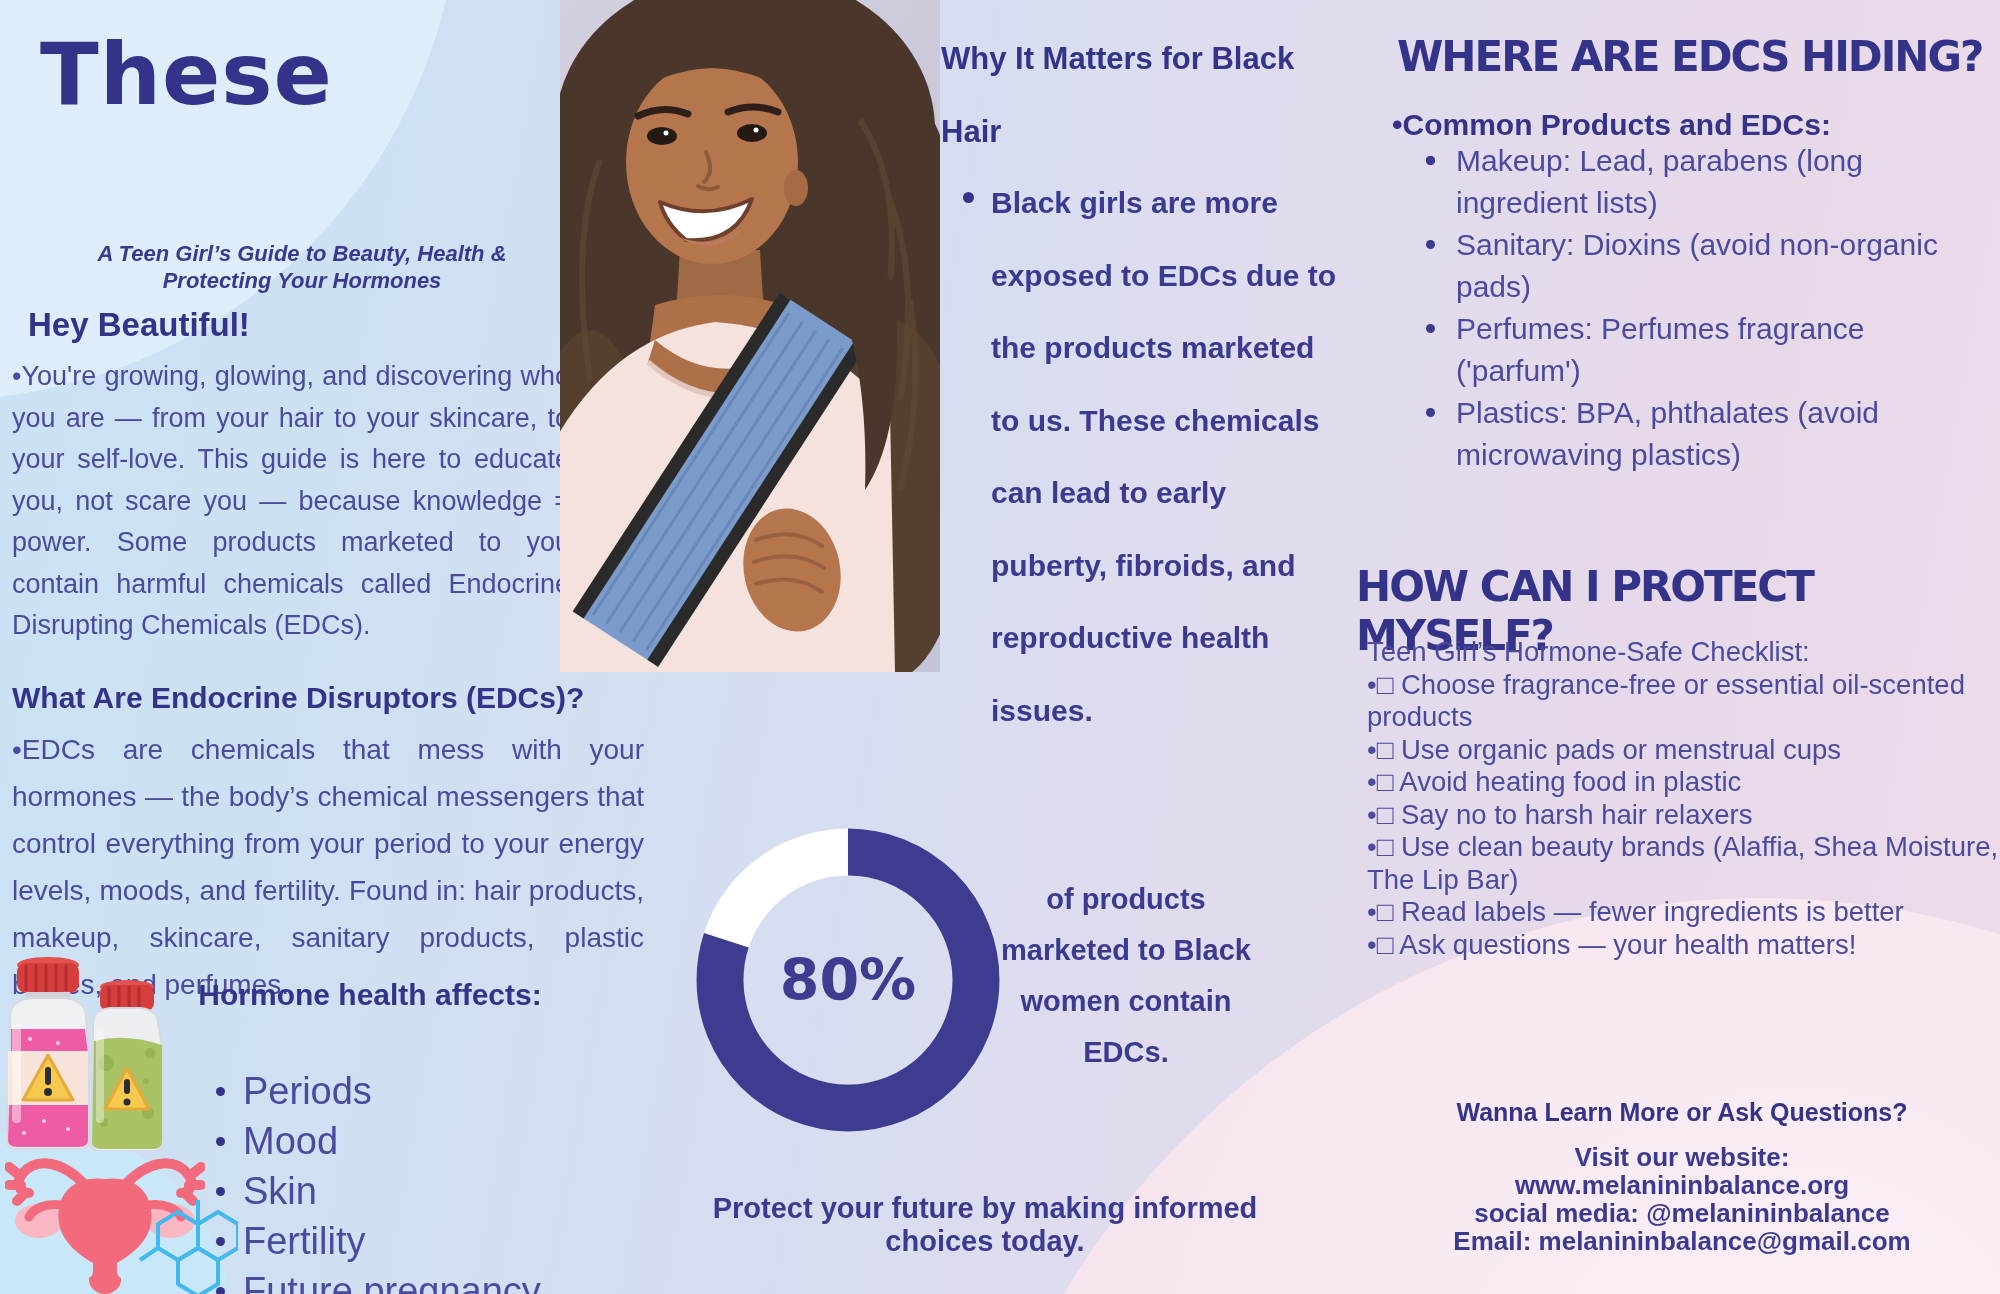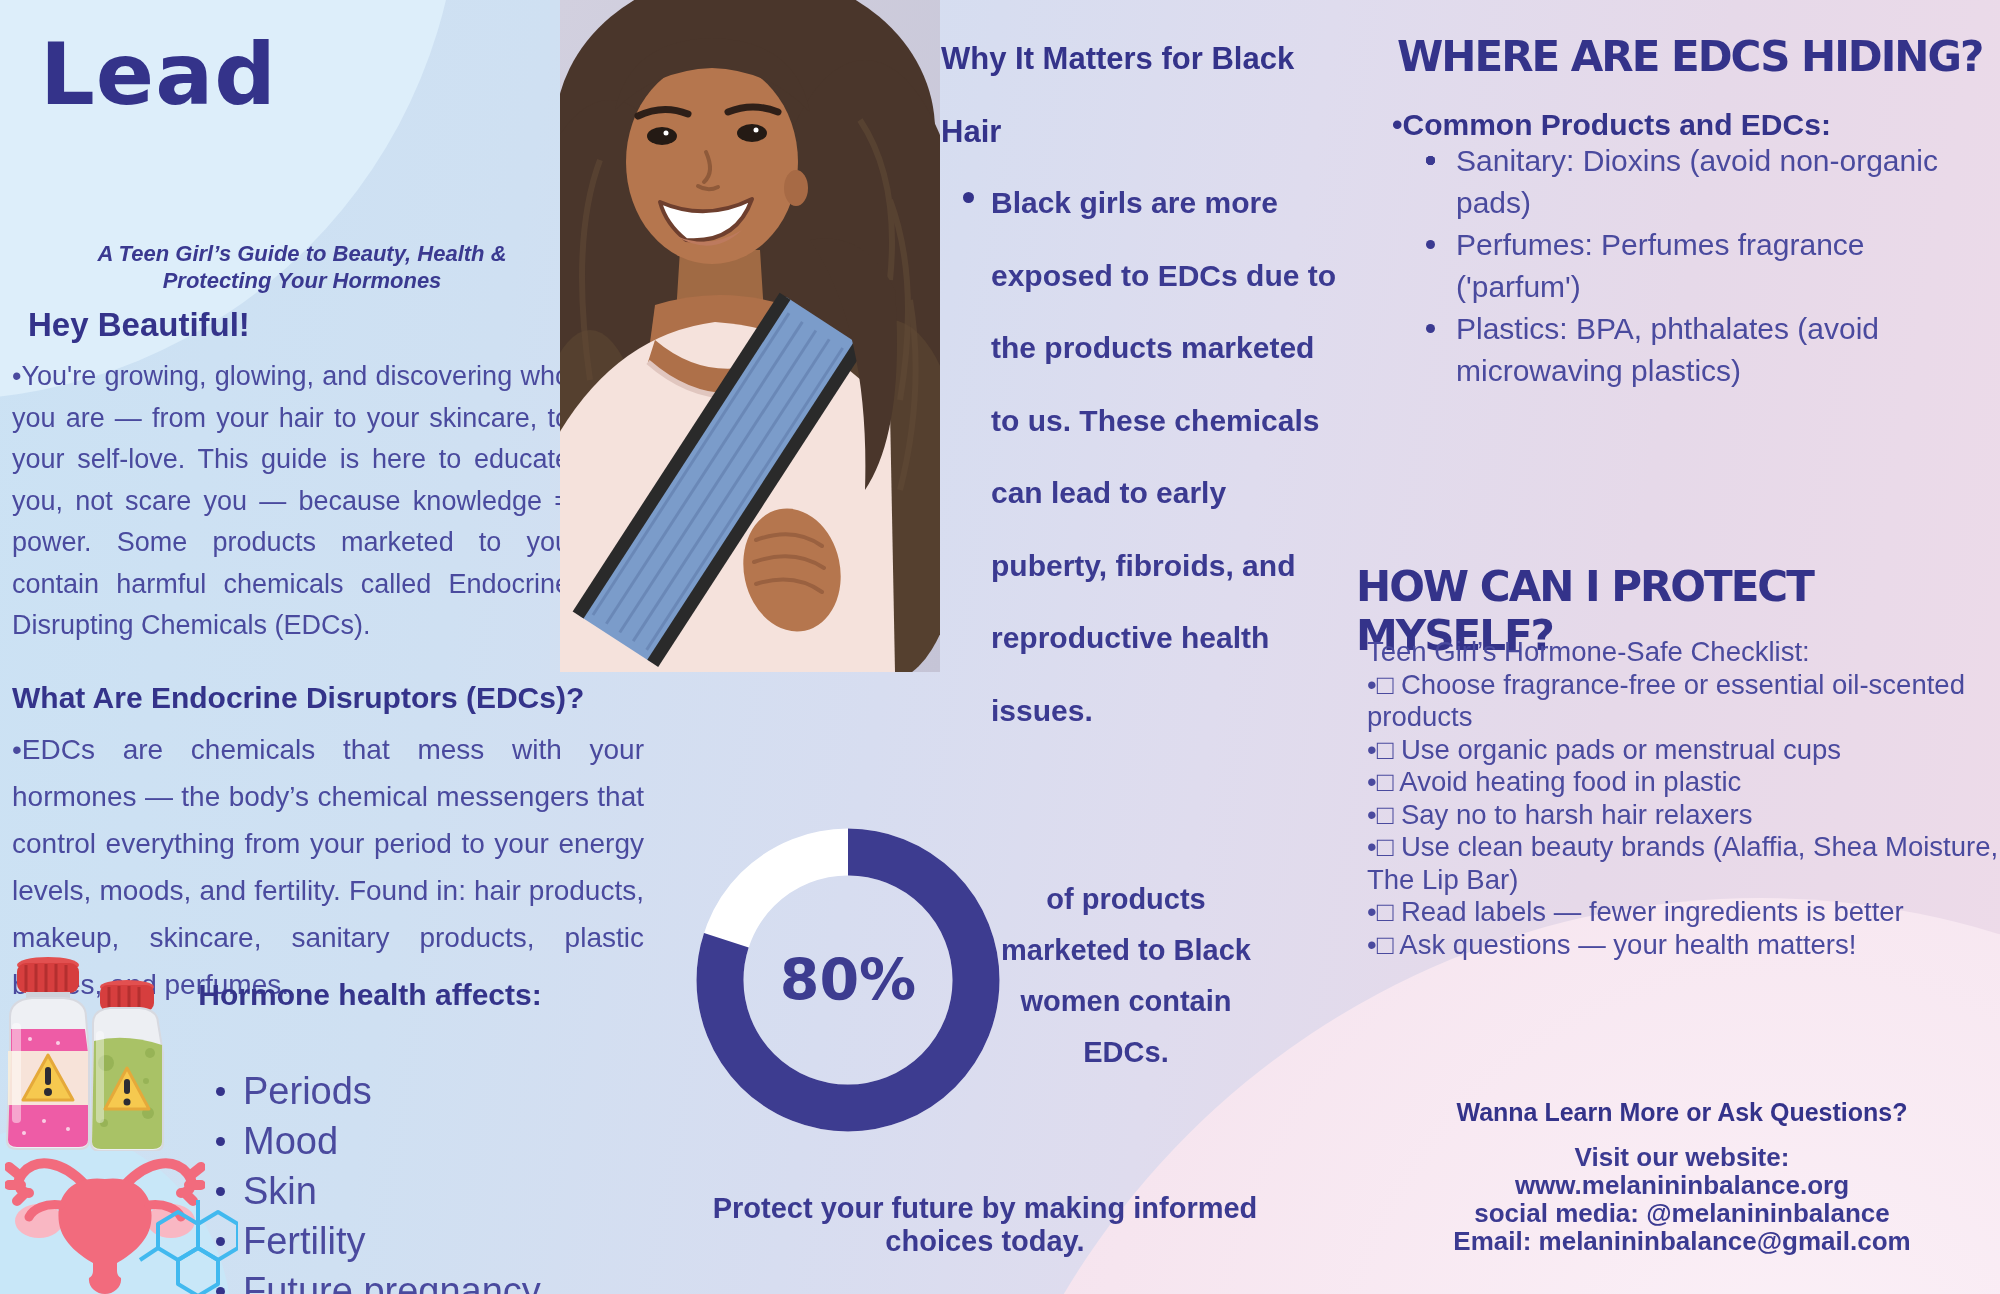--- a/index.html
+++ b/index.html
@@ -56,21 +56,21 @@
 </head>
 <body>
 
 <div class="stage">
 
   <div class="abs circle-topleft"></div>
   <div class="abs blob-bottomleft"></div>
   <div class="abs circle-pink"></div>
 
   <div class="abs title">
-    <div>Lead</div>
+    <div>These</div>
   </div>
   <div class="abs subtitle">A Teen Girl’s Guide to Beauty, Health &amp; Protecting Your Hormones</div>
   <div class="abs hey">Hey Beautiful!</div>
   <div class="abs p1">•You're growing, glowing, and discovering who you are — from your hair to your skincare, to your self-love. This guide is here to educate you, not scare you — because knowledge = power. Some products marketed to you contain harmful chemicals called Endocrine Disrupting Chemicals (EDCs).</div>
   <div class="abs edc-h">What Are Endocrine Disruptors (EDCs)?</div>
   <div class="abs p2">•EDCs are chemicals that mess with your hormones — the body’s chemical messengers that control everything from your period to your energy levels, moods, and fertility. Found in: hair products, makeup, skincare, sanitary products, plastic bottles, and perfumes.</div>
   <div class="abs hormone-h">Hormone health affects:</div>
   <ul class="abs hormone-list">
     <li>
         <span class="dot"></span>
@@ -245,21 +245,21 @@
     <circle cx="152" cy="152" r="128" fill="none" stroke="#3d3c90" stroke-width="47" stroke-dasharray="643.4 160.9" transform="rotate(-90 152 152)"></circle>
   </svg>
   <div class="abs donut-label">80%</div>
   <div class="abs donut-caption">of products marketed to Black women contain EDCs.</div>
   <div class="abs mid-footer">Protect your future by making informed choices today.</div>
 
   <div class="abs hiding-h">WHERE ARE EDCS HIDING?</div>
   <div class="abs common-h">•Common Products and EDCs:</div>
   <ul class="abs products">
     <li><span class="dot"></span></li>
-    <li><span class="dot"></span></li>
+    <li><span class="dot"></span><span>Makeup: Lead, parabens (long ingredient lists)</span></li>
     <li><span class="dot"></span><span> Sanitary: Dioxins (avoid non-organic pads)</span></li>
     <li><span class="dot"></span><span>Perfumes: Perfumes fragrance ('parfum')</span></li>
     <li><span class="dot"></span><span>Plastics: BPA, phthalates (avoid microwaving plastics)</span></li>
   </ul>
   <div class="abs protect-h">HOW CAN I PROTECT MYSELF?</div>
   <div class="abs checklist">
     <div class="line">Teen Girl’s Hormone-Safe Checklist:</div>
     <div class="line">•□ Choose fragrance-free or essential oil-scented products</div>
     <div class="line">•□ Use organic pads or menstrual cups</div>
     <div class="line">•□ Avoid heating food in plastic</div>

